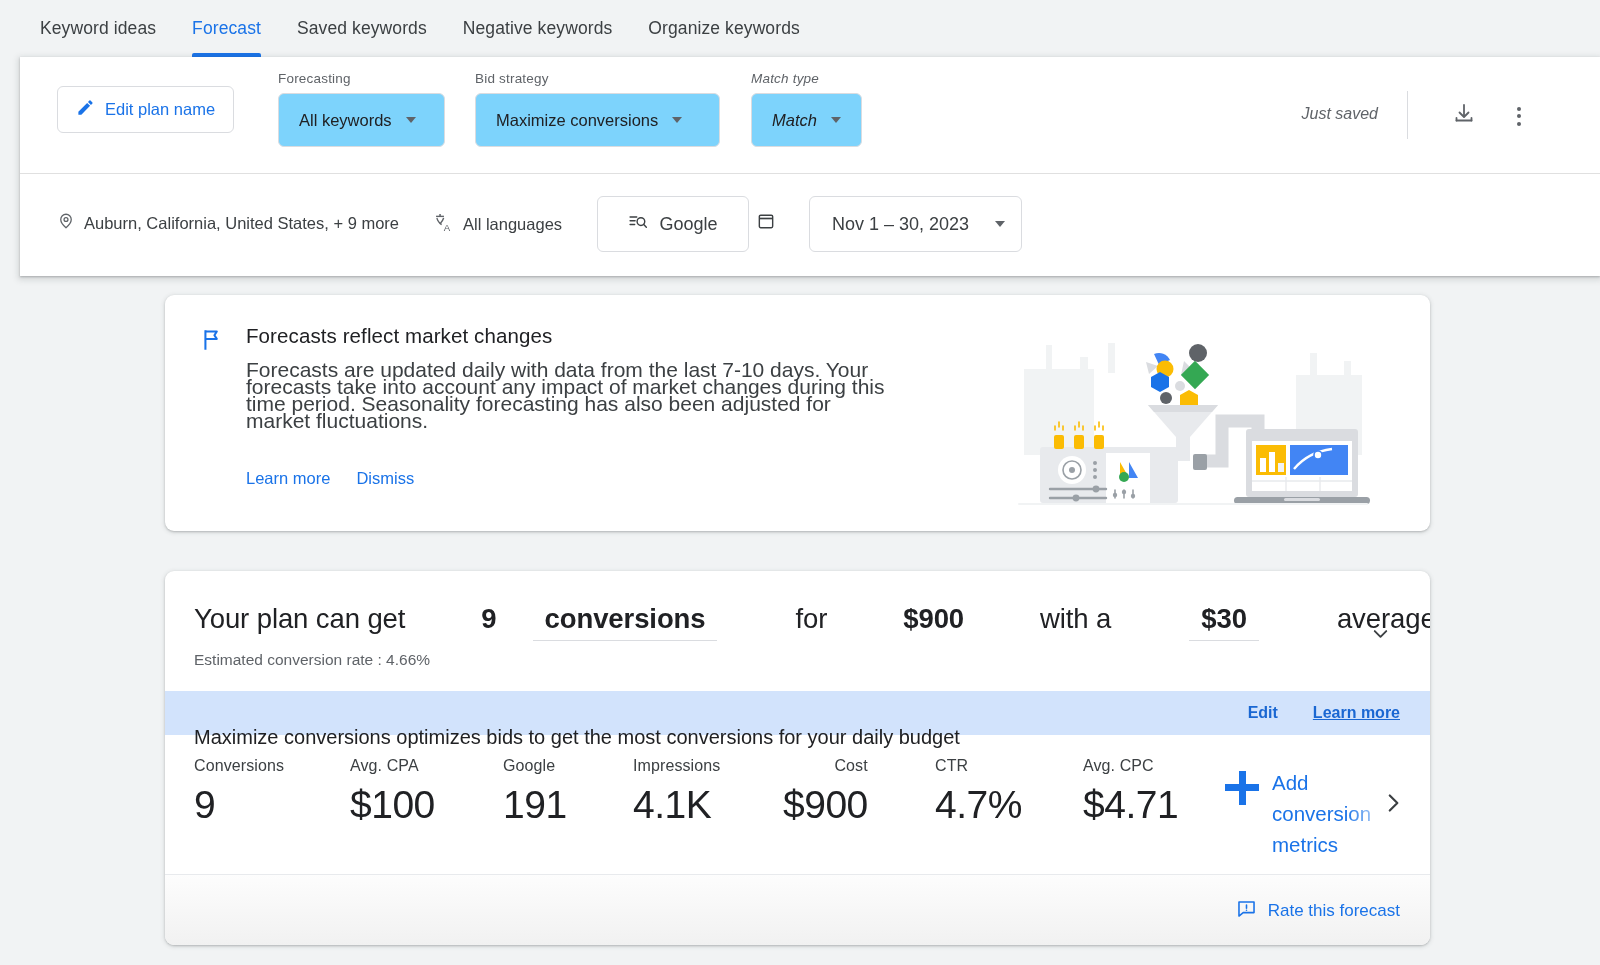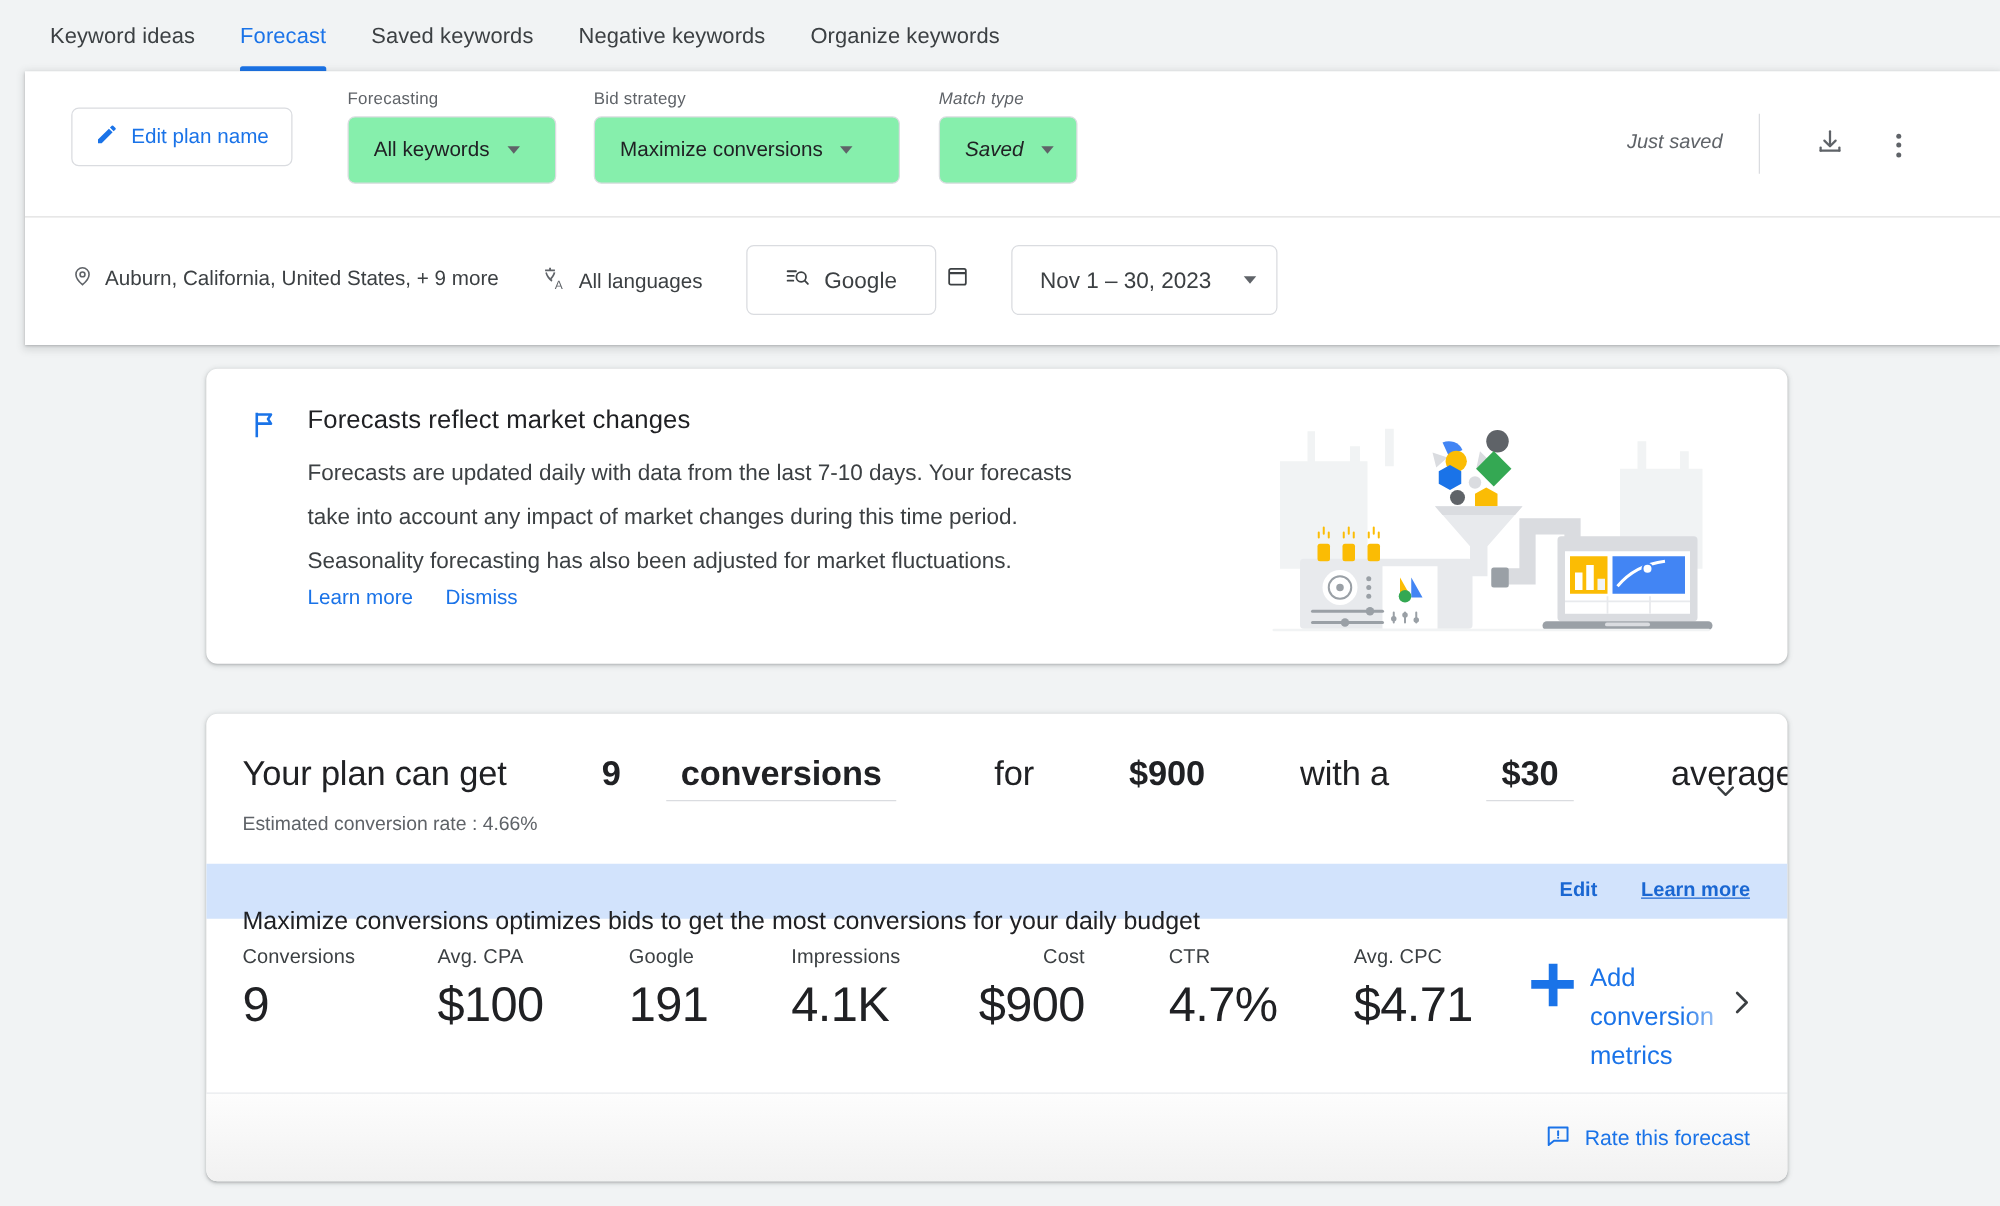--- a/index.html
+++ b/index.html
@@ -43,21 +43,21 @@
     position: absolute; left: 37px; top: 29px;
     height: 47px; padding: 0 18px;
     border: 1px solid #dadce0; border-radius: 6px; background: #fff;
     display: flex; align-items: center; gap: 10px;
     color: #1a73e8; font-size: 16.5px; font-weight: 500; cursor: pointer;
   }
 
   .field { position: absolute; top: 14px; }
   .field-label { font-size: 13.5px; color: #5f6368; margin-bottom: 7px; letter-spacing: .2px; }
   .select {
-    height: 54px; border: 1px solid #dadce0; border-radius: 6px; background: #86efac;
+    height: 54px; border: 1px solid #dadce0; border-radius: 6px; background: #7dd3fc;
     display: inline-flex; align-items: center; padding: 0 16px 0 20px;
     font-size: 16.5px; color: #202124; cursor: pointer; gap: 14px;
   }
   .caret {
     width: 0; height: 0; border-left: 5.5px solid transparent;
     border-right: 5.5px solid transparent; border-top: 6px solid #5f6368;
   }
 
   .f-forecasting { left: 258px; }
   .f-forecasting .select { width: 167px; }
@@ -109,21 +109,21 @@
   }
   .card-notice { left: 165px; top: 295px; width: 1265px; height: 236px; }
 
   .notice-flag { position: absolute; left: 35px; top: 32px; }
   .notice-title {
     position: absolute; left: 81px; top: 29px;
     font-size: 20.5px; color: #202124; font-weight: 500; letter-spacing: .1px;
   }
   .notice-body {
     position: absolute; left: 81px; top: 66px; width: 640px;
-    font-size: 18px; line-height: 35px; color: #3c4043;
+    font-size: 21px; line-height: 17px; color: #3c4043;
   }
   .notice-links {
     position: absolute; left: 81px; top: 174px; display: flex; gap: 26px;
   }
   .linka { color: #1a73e8; font-size: 16.5px; cursor: pointer; }
 
   .illus { position: absolute; right: 42px; top: 22px; width: 400px; height: 192px; }
 
   
   .card-forecast { left: 165px; top: 571px; width: 1265px; height: 374px; overflow: hidden; }
@@ -241,21 +241,21 @@
       <div class="field-label">Bid strategy</div>
       <div class="select">
         <span>Maximize conversions</span>
         <span class="caret"></span>
       </div>
     </div>
 
     <div class="field f-match">
       <div class="field-label">Match type</div>
       <div class="select">
-        <span>Saved</span>
+        <span>Match</span>
         <span class="caret"></span>
       </div>
     </div>
 
     <div class="savedtxt">Just saved</div>
     <div class="vdiv"></div>
 
     <div class="iconbtn ib-download">
       <span>
         <svg width="24" height="24" viewBox="0 0 24 24" fill="none" stroke="#5f6368" stroke-width="1.8" stroke-linecap="round" stroke-linejoin="round">

